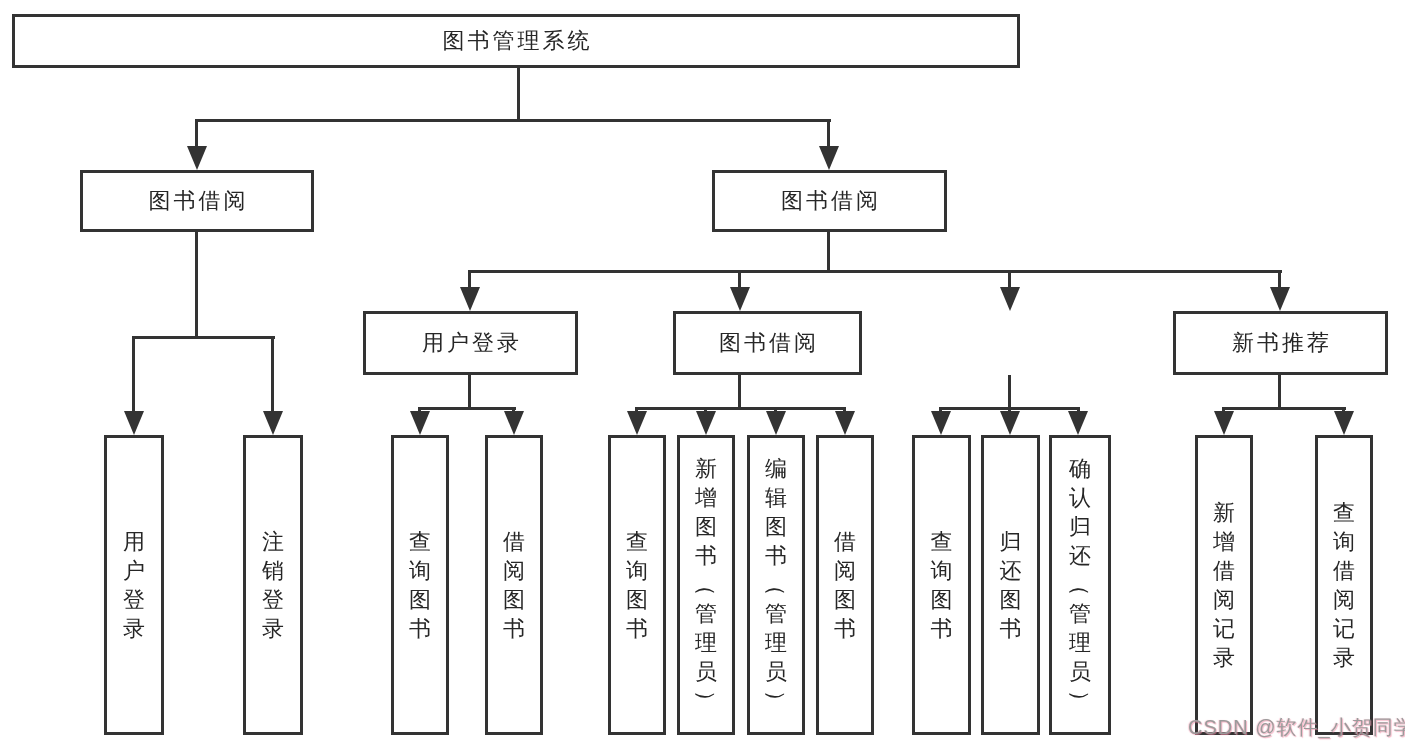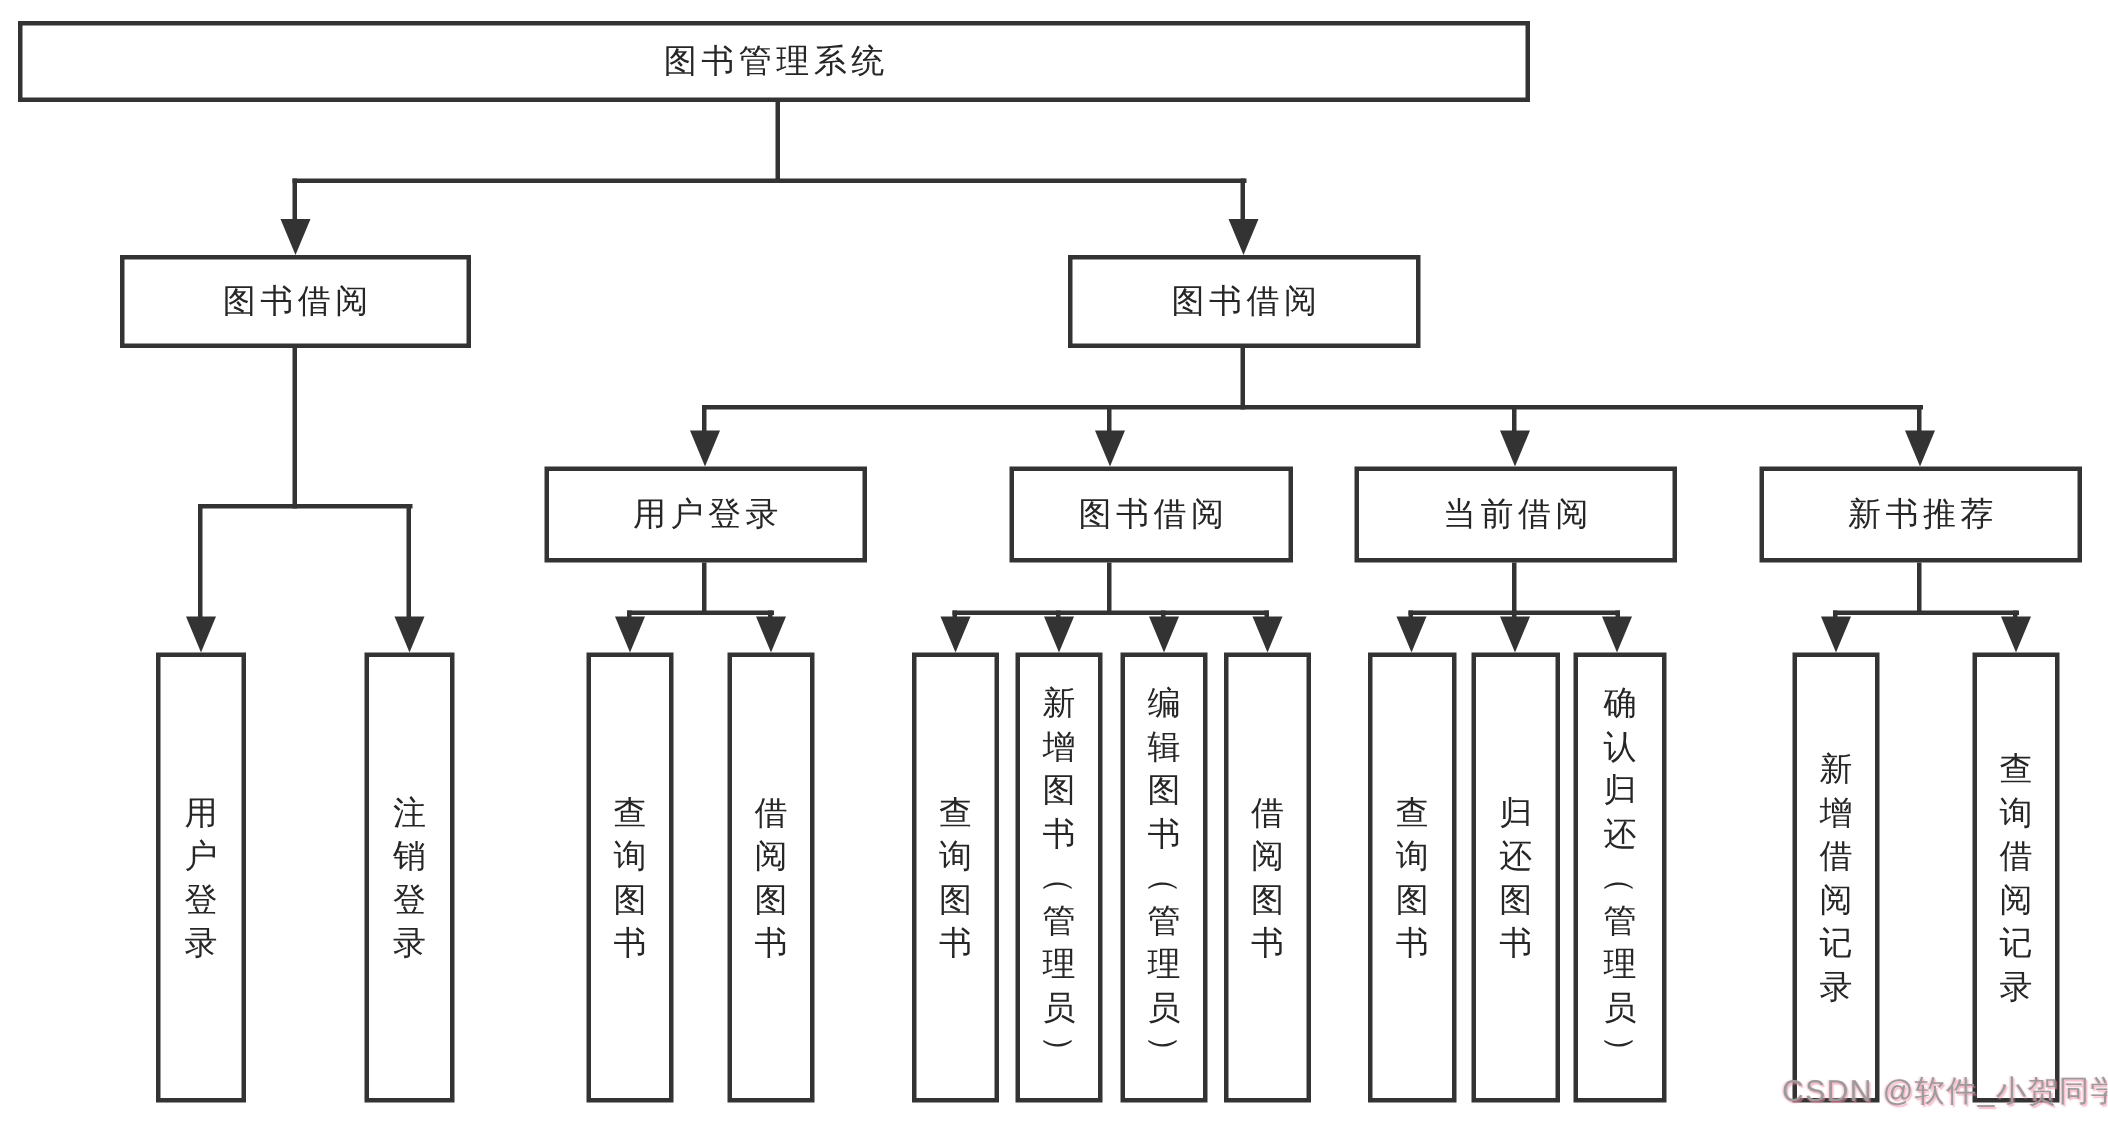--- a/index.html
+++ b/index.html
@@ -34,21 +34,20 @@
 
 <div id="canvas">
 
   <div class="box h" style="left:12px;top:14px;width:1008px;height:54px;">图书管理系统</div>
 
   <div class="box h" style="left:80px;top:170px;width:234px;height:62px;">图书借阅</div>
   <div class="box h" style="left:712px;top:170px;width:235px;height:62px;">图书借阅</div>
 
   <div class="box h" style="left:363px;top:311px;width:215px;height:64px;">用户登录</div>
   <div class="box h" style="left:633px;top:311px;width:189px;height:64px;margin-left:40px;">图书借阅</div>
-  <div class="box h" style="left:903px;top:311px;width:215px;height:64px;">当前借阅</div>
   <div class="box h" style="left:1173px;top:311px;width:215px;height:64px;">新书推荐</div>
 
   <div class="box v" style="left:104px;top:435px;width:60px;height:300px;">
       <span>用</span>
       <span>户</span>
       <span>登</span>
       <span>录</span>
     </div>
   <div class="box v" style="left:243px;top:435px;width:60px;height:300px;">
       <span>注</span>

